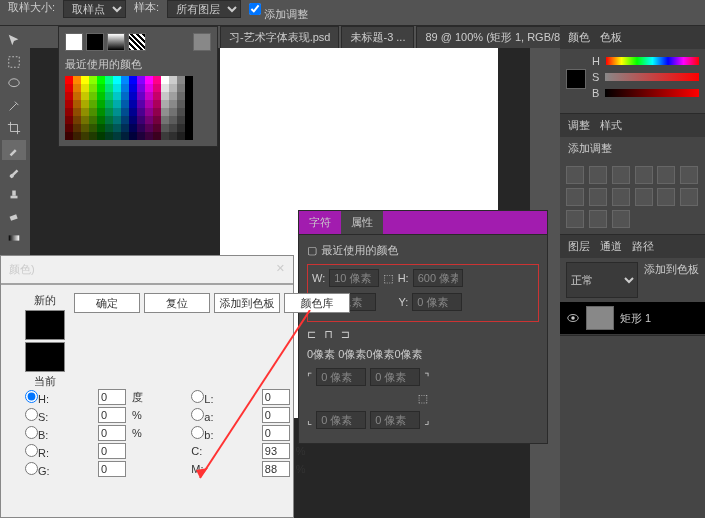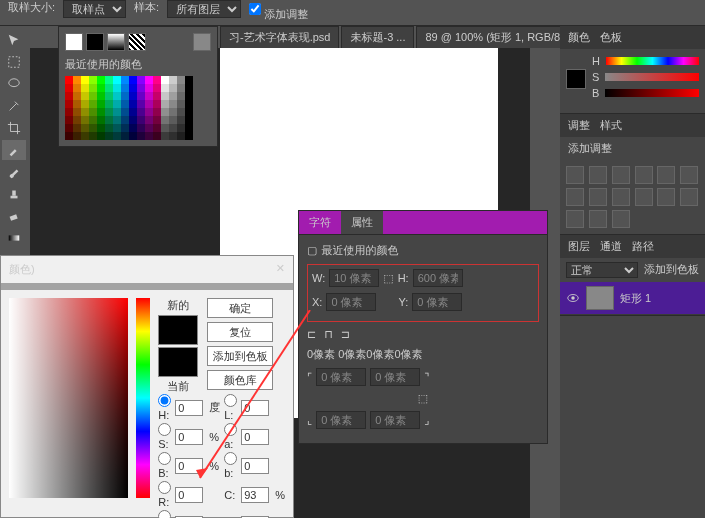--- a/index.html
+++ b/index.html
@@ -22,44 +22,44 @@
 .canvas-border{position:absolute;left:30px;top:48px;width:500px;height:470px;background:#262626}
 .props-panel{position:absolute;left:298px;top:210px;width:250px;background:#454545;border:1px solid #2a2a2a}
 .props-tabs{display:flex;background:#a21caf;border-bottom:1px solid #2a2a2a}
 .ptab{padding:4px 10px}
 .ptab.active{background:#454545}
 .props-body{padding:8px}
 .prop-row{display:flex;align-items:center;gap:4px;margin-bottom:6px}
 .prop-row input{width:50px;background:#3a3a3a;border:1px solid #2a2a2a;height:18px;color:#888;padding:0 4px}
 .red-box{border:1px solid #c33}
 .picker{position:absolute;left:0;top:255px;width:294px;height:263px;background:#f0f0f0;border:1px solid #888}
-.picker-title{display:flex;justify-content:space-between;padding:6px 8px;color:#333;border-bottom:7px solid #a3a3a3}
+.picker-title{display:flex;justify-content:space-between;padding:6px 8px;color:#333;border-bottom:2px solid #a3a3a3}
 .picker-body{display:flex;padding:8px;gap:8px}
 .main-sw{width:120px;height:200px;background:linear-gradient(to right,#fff,#f00);background:radial-gradient(circle at top right,#f00,#000);position:relative}
 .main-sw::before{content:"";position:absolute;inset:0;background:linear-gradient(to right,#fff,transparent),linear-gradient(to top,#000,transparent)}
 .hue-bar{width:14px;height:200px;background:linear-gradient(#f00,#ff0,#0f0,#0ff,#00f,#f0f,#f00)}
 .picker-right{flex:1;color:#333}
 .picker-right *{color:#333}
 .preview-box{display:flex;flex-direction:column;align-items:center;gap:2px;float:left;margin-right:8px}
 .pbox{width:40px;height:30px;background:#000;border:1px solid #888}
-.btns{display:flex;flex-direction:column;gap:4px;margin-bottom:0}
+.btns{display:flex;flex-direction:row;gap:4px;margin-bottom:0}
 .pbtn{width:66px;height:20px;background:#fff;border:1px solid #888;text-align:center;line-height:18px;cursor:pointer}
 .val-grid{clear:both;display:grid;grid-template-columns:auto 30px auto auto 30px auto;gap:2px 4px;align-items:center}
 .val-grid input[type=radio]{margin:0}
 .val-grid input[type=text]{width:28px;height:16px;border:1px solid #888;background:#fff;padding:0 2px}
 .right-panels{position:absolute;right:0;top:26px;width:145px;background:#454545;height:492px}
 .rpanel{border-bottom:1px solid #2a2a2a}
 .rpanel-hdr{display:flex;padding:4px 8px;background:#383838;gap:10px}
 .color-sliders{padding:6px}
 .slider-row{display:flex;align-items:center;gap:6px;margin-bottom:4px}
 .slider{flex:1;height:8px;background:linear-gradient(to right,#000,#f00)}
 .adj-icons{display:grid;grid-template-columns:repeat(6,1fr);gap:4px;padding:6px}
 .adj{width:18px;height:18px;background:#535353;border:1px solid #666}
 .layer-row{display:flex;align-items:center;gap:6px;padding:4px 6px;border-bottom:1px solid #3a3a3a}
-.layer-row.sel{background:#4c1d95}
+.layer-row.sel{background:#000000}
 .eye{width:14px;height:14px}
 .thumb{width:28px;height:24px;background:#fff;border:1px solid #666}
 .arrow{position:absolute;left:190px;top:310px;width:130px;height:170px;pointer-events:none;z-index:100}
 .cb{width:12px;height:12px}
 </style>
 </head>
 <body>
 
 <div class="topbar">
   <label>取样大小:</label>
@@ -485,21 +485,21 @@
         <div class="adj"></div>
     </div>
   </div>
   <div class="rpanel">
     <div class="rpanel-hdr">
         <span>图层</span>
         <span>通道</span>
         <span>路径</span>
       </div>
     <div style="padding:4px 6px;display:flex;gap:6px">
-      <select style="background:#3a3a3a;border:1px solid #2a2a2a;height:16px;flex:1"><option>正常</option></select>
+      <select style="background:#3a3a3a;border:1px solid #2a2a2a;height:36px;flex:1"><option>正常</option></select>
       <span>添加到色板</span>
     </div>
     <div class="layer-row sel">
       <svg class="eye" viewBox="0 0 16 16">
           <ellipse cx="8" cy="8" rx="6" ry="4" fill="none" stroke="#ccc"></ellipse>
           <circle cx="8" cy="8" r="2" fill="#ccc"></circle>
         </svg>
       <div class="thumb" style="background:#888"></div>
       <span>矩形 1</span>
     </div>

